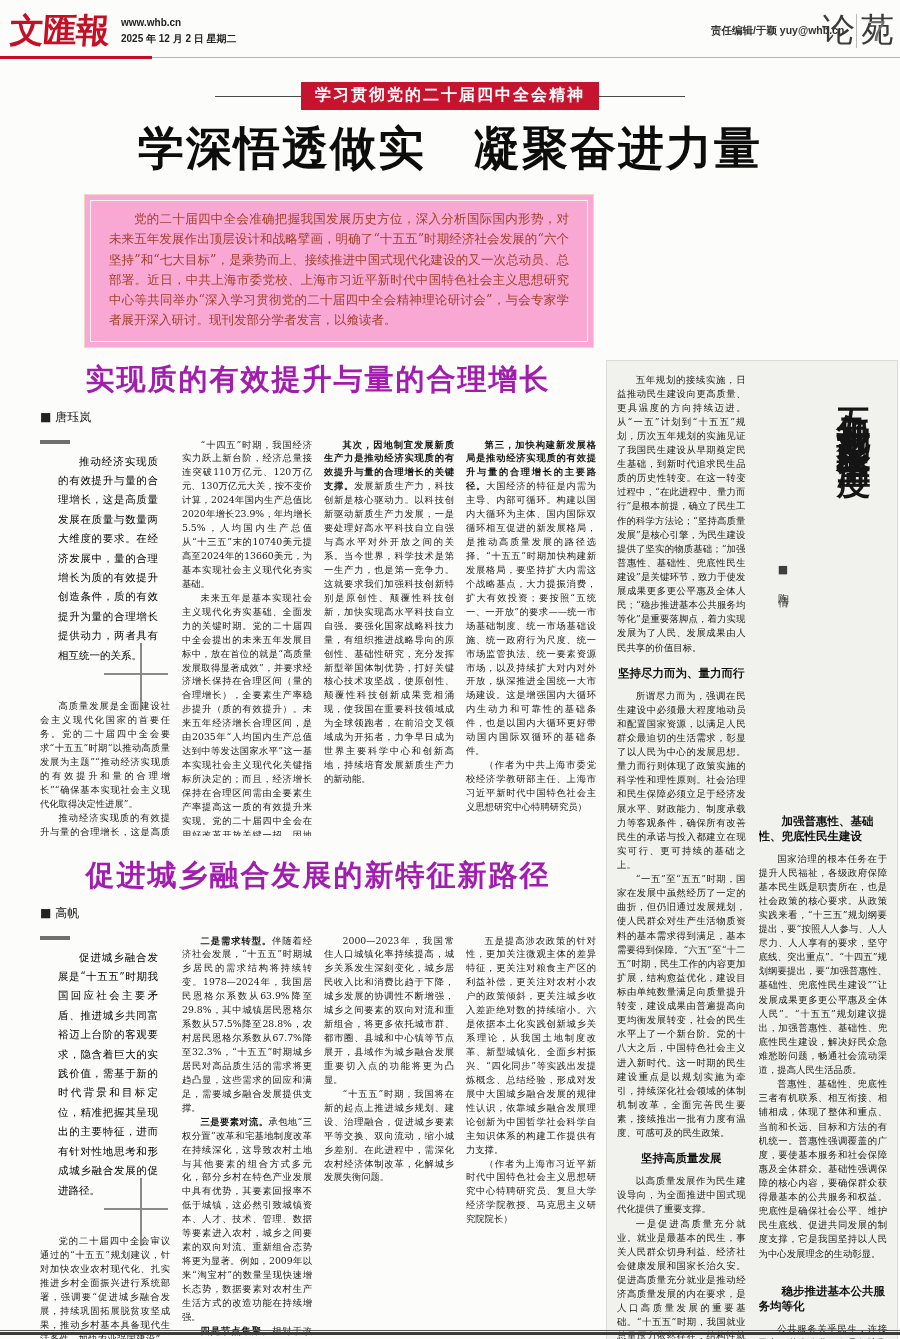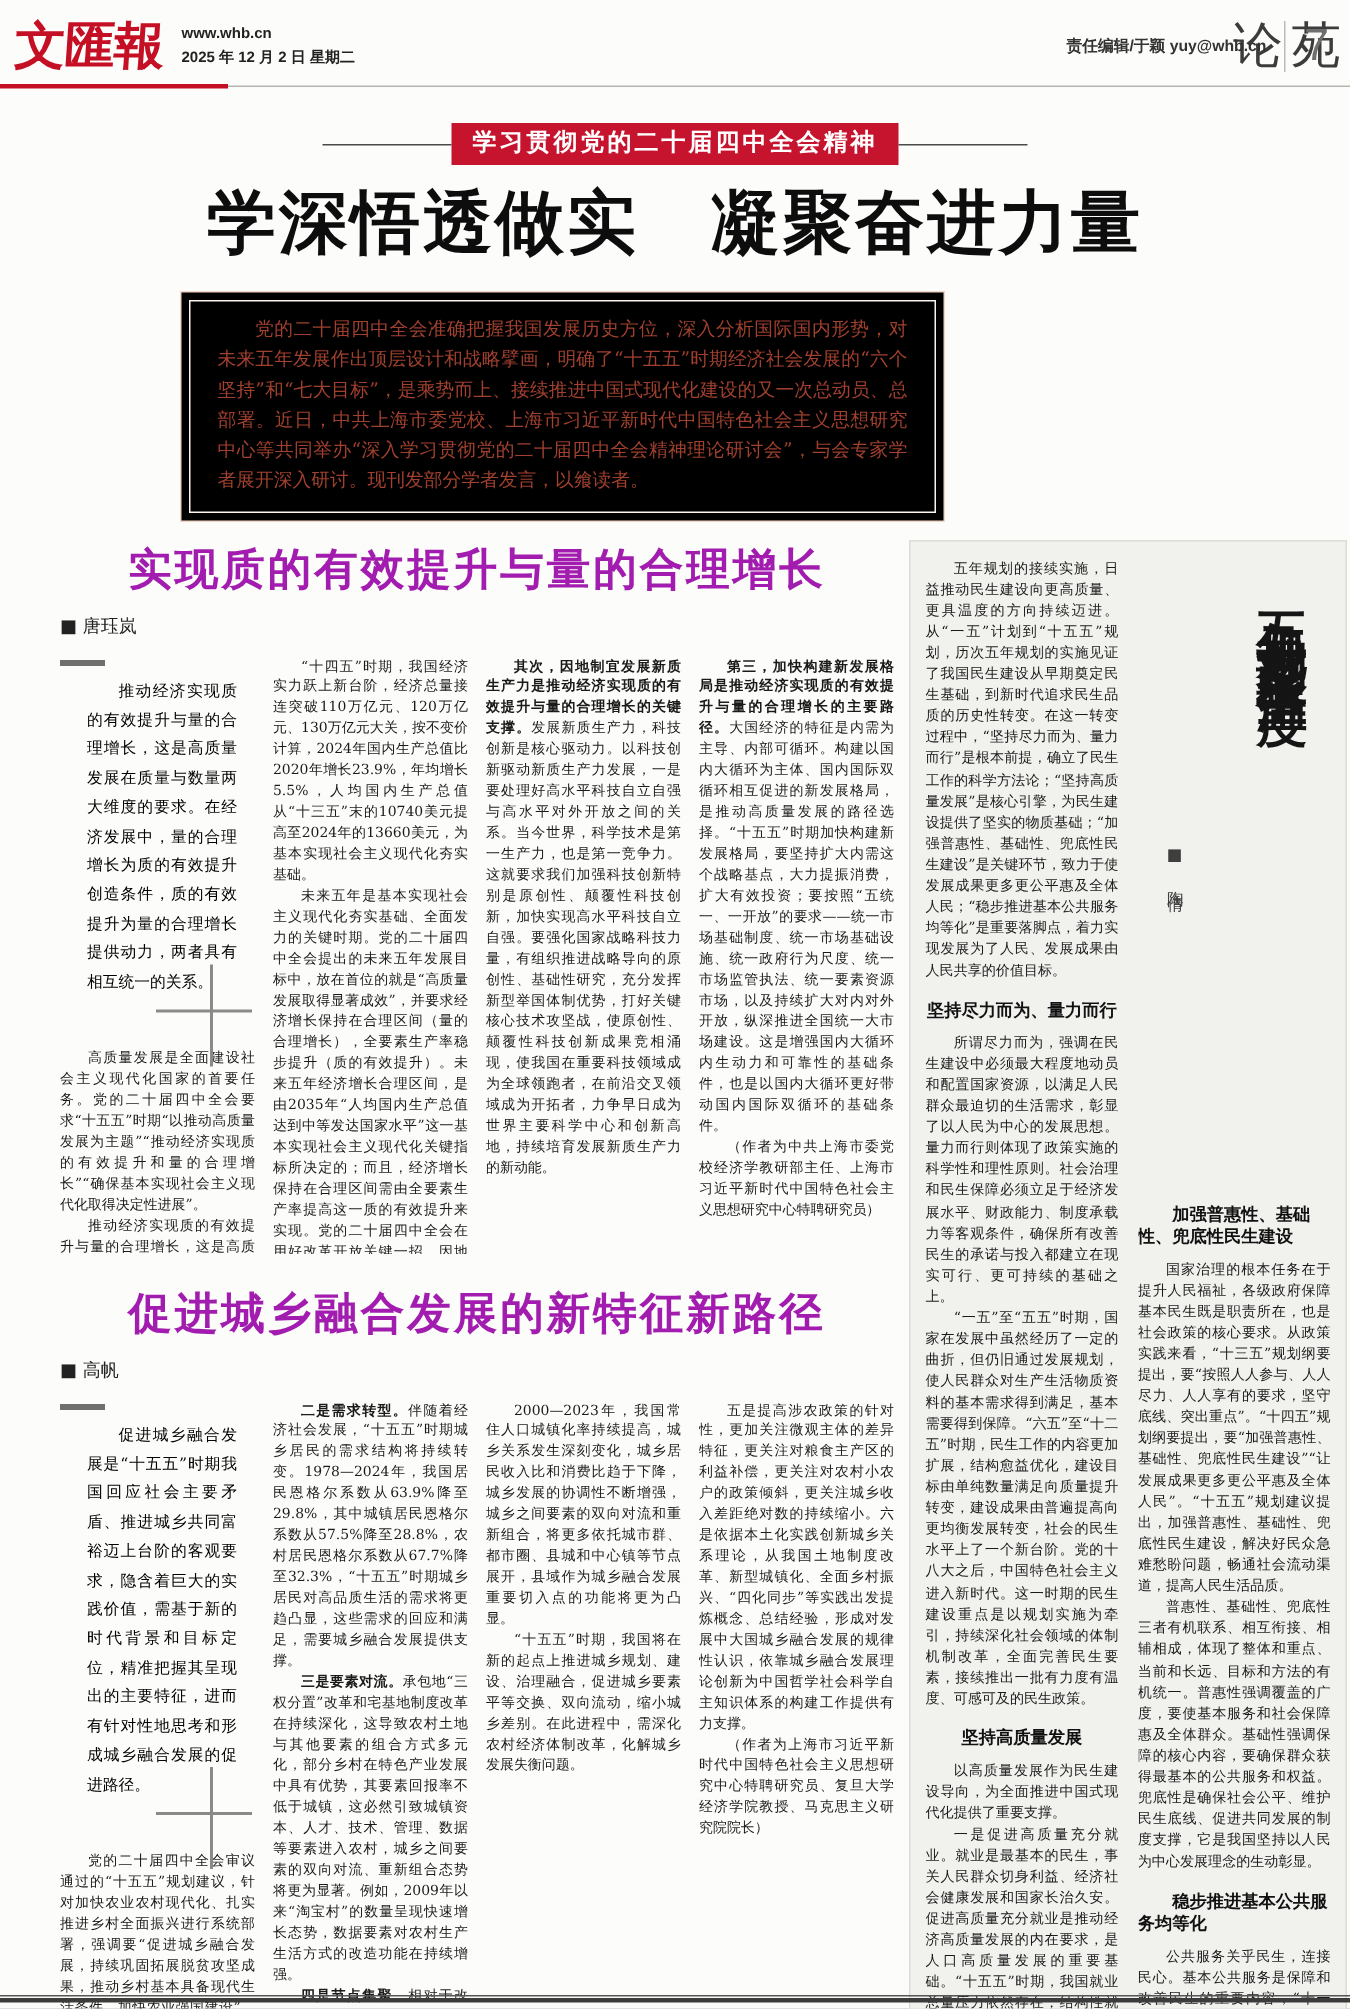--- a/index.html
+++ b/index.html
@@ -17,21 +17,21 @@
   .vline { width:1px; height:34px; background:#bbb; margin:0 12px; }
   .pageno { font-size:30px; color:#6f6f6f; font-family:"Liberation Sans",sans-serif; }
 
   
   .banner-row { display:flex; align-items:center; width:470px; margin:24px auto 0; }
   .banner-row .hline { flex:1; height:1px; background:#4a4a4a; }
   .banner { background:#c6132e; color:#fff; font-family:"DejaVu Sans",sans-serif; font-weight:bold; font-size:16px; letter-spacing:2px; padding:3px 14px 4px; white-space:nowrap; }
   .headline { text-align:center; font-family:"DejaVu Sans",sans-serif; font-weight:900; font-size:46px; color:#0d0d0d; letter-spacing:2px; margin-top:8px; }
 
   
-  .intro-box { width:510px; margin:14px 0 0 120px; background:#000000; border:1px solid #f1d6c8; padding:5px; }
+  .intro-box { width:510px; margin:14px 0 0 84px; background:#f9a8d4; border:1px solid #f1d6c8; padding:5px; }
   .intro-inner { border:1px solid #fdf4ee; padding:8px 18px 10px; }
   .intro-inner p { font-size:12.5px; line-height:1.62; color:#a1402e; text-indent:2em; text-align:justify; }
 
   
   .content { display:flex; margin:12px 0 0 40px; gap:10px; }
   .articles { width:556px; }
   .article h2 { text-align:center; font-family:"DejaVu Serif",serif; font-weight:900; font-size:29px; letter-spacing:2px; color:#a21caf; }
   .author { text-align:left; font-size:12px; color:#222; margin:9px 0 12px; font-family:"DejaVu Sans",sans-serif; }
   .cols { display:flex; gap:12px; overflow:hidden; }
   .cols.h1 { height:398px; }
@@ -48,21 +48,21 @@
   .pq-cross { position:absolute; right:2px; bottom:-34px; width:64px; height:68px; }
   .pq-cross::before { content:""; position:absolute; right:26px; top:0; width:2px; height:100%; background:#8a8a8a; }
   .pq-cross::after { content:""; position:absolute; left:0; top:30px; width:100%; height:2px; background:#8a8a8a; }
   .a2 { margin-top:20px; }
 
   
   .panel { width:292px; height:1008px; background:#f1f1ee; border:1px solid #dddbd5; padding:12px 10px; display:flex; gap:13px; overflow:hidden; }
   .pcol { flex:1; overflow:hidden; }
   .panel .para { font-size:9.4px; }
   .sub { font-size:11.5px; font-family:"DejaVu Sans",sans-serif; font-weight:bold; text-align:center; margin:11px 0 8px; color:#111; }
-  .subl { font-size:11.5px; font-family:"DejaVu Sans",sans-serif; font-weight:bold; text-indent:2em; text-align:left; margin:11px 0 8px; color:#111; }
+  .subl { font-size:11.5px; font-family:"DejaVu Sans",sans-serif; font-weight:bold; text-indent:2em; text-align:left; margin:23px 0 8px; color:#111; }
   .vblock { height:418px; position:relative; margin-bottom:6px; }
   .vtitle { writing-mode:vertical-rl; position:absolute; top:8px; right:10px; font-size:34px; font-weight:900; font-family:"DejaVu Serif",serif; letter-spacing:6px; color:#151515; }
   .vauthor { writing-mode:vertical-rl; position:absolute; left:16px; top:190px; font-size:11px; color:#3e3e3e; letter-spacing:3px; }
 
   .bottom-rule { position:absolute; left:0; right:0; bottom:4px; border-top:1px solid #555; border-bottom:3px solid #3c3c3c; height:5px; }
 </style>
 </head>
 <body>
 
 <div class="page">
@@ -152,21 +152,21 @@
               <p class="para">五是提高涉农政策的针对性，更加关注微观主体的差异特征，更关注对粮食主产区的利益补偿，更关注对农村小农户的政策倾斜，更关注城乡收入差距绝对数的持续缩小。六是依据本土化实践创新城乡关系理论，从我国土地制度改革、新型城镇化、全面乡村振兴、“四化同步”等实践出发提炼概念、总结经验，形成对发展中大国城乡融合发展的规律性认识，依靠城乡融合发展理论创新为中国哲学社会科学自主知识体系的构建工作提供有力支撑。</p>
               <p class="para sig">（作者为上海市习近平新时代中国特色社会主义思想研究中心特聘研究员、复旦大学经济学院教授、马克思主义研究院院长）</p>
             </div>
         </div>
       </section>
 
     </div>
 
     <aside class="panel">
       <div class="pcol">
-          <p class="para">五年规划的接续实施，日益推动民生建设向更高质量、更具温度的方向持续迈进。从“一五”计划到“十五五”规划，历次五年规划的实施见证了我国民生建设从早期奠定民生基础，到新时代追求民生品质的历史性转变。在这一转变过程中，“坚持尽力而为、量力而行”是根本前提，确立了民生工作的科学方法论；“坚持高质量发展”是核心引擎，为民生建设提供了坚实的物质基础；“加强普惠性、基础性、兜底性民生建设”是关键环节，致力于使发展成果更多更公平惠及全体人民；“稳步推进基本公共服务均等化”是重要落脚点，着力实现发展为了人民、发展成果由人民共享的价值目标。</p>
+          <p class="para">五年规划的接续实施，日益推动民生建设向更高质量、更具温度的方向持续迈进。从“一五”计划到“十五五”规划，历次五年规划的实施见证了我国民生建设从早期奠定民生基础，到新时代追求民生品质的历史性转变。在这一转变过程中，“在此进程中、量力而行”是根本前提，确立了民生工作的科学方法论；“坚持高质量发展”是核心引擎，为民生建设提供了坚实的物质基础；“加强普惠性、基础性、兜底性民生建设”是关键环节，致力于使发展成果更多更公平惠及全体人民；“稳步推进基本公共服务均等化”是重要落脚点，着力实现发展为了人民、发展成果由人民共享的价值目标。</p>
           <h4 class="sub">坚持尽力而为、量力而行</h4>
           <p class="para">所谓尽力而为，强调在民生建设中必须最大程度地动员和配置国家资源，以满足人民群众最迫切的生活需求，彰显了以人民为中心的发展思想。量力而行则体现了政策实施的科学性和理性原则。社会治理和民生保障必须立足于经济发展水平、财政能力、制度承载力等客观条件，确保所有改善民生的承诺与投入都建立在现实可行、更可持续的基础之上。</p>
           <p class="para">“一五”至“五五”时期，国家在发展中虽然经历了一定的曲折，但仍旧通过发展规划，使人民群众对生产生活物质资料的基本需求得到满足，基本需要得到保障。“六五”至“十二五”时期，民生工作的内容更加扩展，结构愈益优化，建设目标由单纯数量满足向质量提升转变，建设成果由普遍提高向更均衡发展转变，社会的民生水平上了一个新台阶。党的十八大之后，中国特色社会主义进入新时代。这一时期的民生建设重点是以规划实施为牵引，持续深化社会领域的体制机制改革，全面完善民生要素，接续推出一批有力度有温度、可感可及的民生政策。</p>
           <h4 class="sub">坚持高质量发展</h4>
           <p class="para">以高质量发展作为民生建设导向，为全面推进中国式现代化提供了重要支撑。</p>
           <p class="para">一是促进高质量充分就业。就业是最基本的民生，事关人民群众切身利益、经济社会健康发展和国家长治久安。促进高质量充分就业是推动经济高质量发展的内在要求，是人口高质量发展的重要基础。“十五五”时期，我国就业总量压力依然存在，结构性就业矛盾更为突出，外部环境变化也将带来新情况新问题。“十五五”规划建议提出，“促进高质量充分就业。深入实施就业优先战略，健全就业促进机制，构建就业友好型发展方式”，以此推动就业质的有效提升和量的合理增长，促进人的全面发展和提高人民生活品质。</p>
         </div>
       <div class="pcol">
         <div class="vblock">
           <div class="vauthor">■ 陶倩</div>

